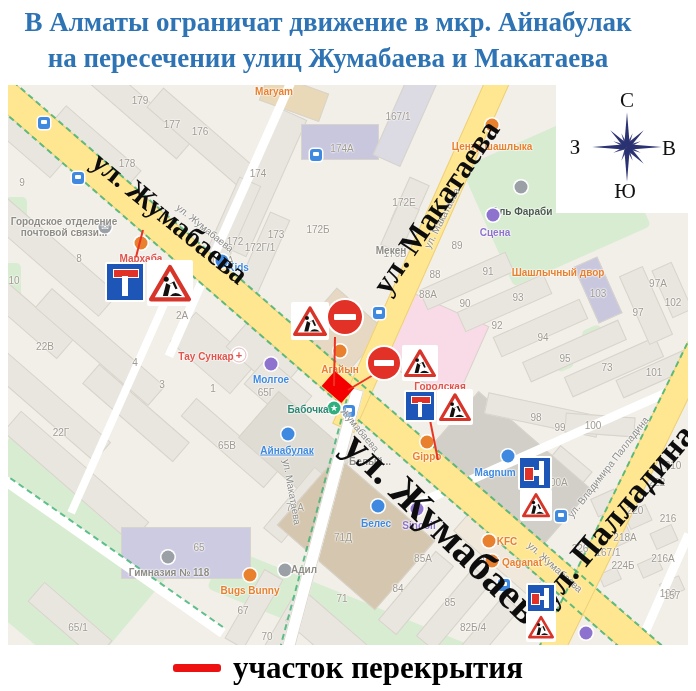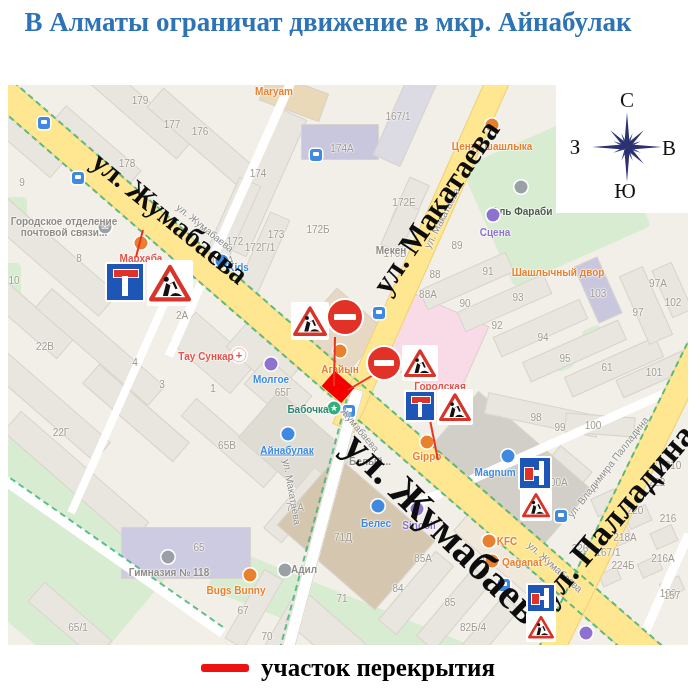--- a/index.html
+++ b/index.html
@@ -31,29 +31,30 @@
   .de>div{position:absolute;}
   .ne{width:100%;height:100%;border-radius:50%;background:#e23227;position:relative;
       box-shadow:0 0 0 2px #fff;}
   .ne>div{position:absolute;left:19%;top:42%;width:62%;height:16%;background:#fff;border-radius:1px;}
   #compass{background:#fff;}
   .cl{position:absolute;font-family:"Liberation Serif",serif;font-size:21px;color:#111;
       transform:translate(-50%,-50%);}
   #legend{position:absolute;left:0;top:645px;width:696px;height:46px;display:flex;
           align-items:center;justify-content:center;gap:12px;}
   #legend .bar{width:48px;height:8px;border-radius:3px;}
-  #legend .txt{font-family:"Liberation Serif",serif;font-weight:bold;font-size:25px;color:#000;}
+  #legend .txt{font-family:"Liberation Serif",serif;font-weight:bold;font-size:31px;color:#000;}
   svg{display:block;}
 </style>
 </head>
 <body>
 
 <div id="page">
   <div id="title" style="color: rgb(46, 116, 181);">
     <div>В Алматы ограничат движение в мкр. Айнабулак</div>
+    <div>на пересечении улиц Жумабаева и Макатаева</div>
   </div>
 
   <div id="map">
       <div class="abs" style="left: 473px; top: 47px; width: 150px; height: 130px; transform: rotate(-24deg); background: rgb(216, 236, 210); border-radius: 5px;"></div>
       <div class="abs" style="left: -63px; top: 388px; width: 210px; height: 160px; transform: rotate(40deg); background: rgb(216, 236, 210); border-radius: 5px;"></div>
       <div class="abs" style="left: 196px; top: 519px; width: 320px; height: 46px; transform: rotate(22deg); background: rgb(216, 236, 210); border-radius: 5px;"></div>
       <div class="abs" style="left: -3px; top: 112px; width: 22px; height: 40px; transform: none; background: rgb(216, 236, 210); border-radius: 5px;"></div>
       <div class="abs" style="left: -5px; top: 178px; width: 18px; height: 36px; transform: none; background: rgb(216, 236, 210); border-radius: 5px;"></div>
       <div class="abs" style="left: 89px; top: 80px; width: 30px; height: 20px; transform: rotate(41deg); background: rgb(216, 236, 210); border-radius: 5px;"></div>
       <div class="abs" style="left: 575px; top: 242px; width: 20px; height: 16px; transform: rotate(-24deg); background: rgb(216, 236, 210); border-radius: 5px;"></div>
@@ -149,40 +150,40 @@
       <div class="abs lbl blbl" style="left: 420px; top: 209px;">88А</div>
       <div class="abs lbl blbl" style="left: 14px; top: 97px;">9</div>
       <div class="abs lbl blbl" style="left: 71px; top: 173px;">8</div>
       <div class="abs lbl blbl" style="left: 6px; top: 195px;">10</div>
       <div class="abs lbl blbl" style="left: 174px; top: 230px;">2А</div>
       <div class="abs lbl blbl" style="left: 127px; top: 277px;">4</div>
       <div class="abs lbl blbl" style="left: 154px; top: 299px;">3</div>
       <div class="abs lbl blbl" style="left: 205px; top: 303px;">1</div>
       <div class="abs lbl blbl" style="left: 37px; top: 261px;">22В</div>
       <div class="abs lbl blbl" style="left: 53px; top: 347px;">22Г</div>
-      <div class="abs lbl blbl" style="left: 275px; top: 307px;">65Г</div>
+      <div class="abs lbl blbl" style="left: 258px; top: 307px;">65Г</div>
       <div class="abs lbl blbl" style="left: 219px; top: 360px;">65В</div>
       <div class="abs lbl blbl" style="left: 287px; top: 422px;">71А</div>
       <div class="abs lbl blbl" style="left: 335px; top: 452px;">71Д</div>
       <div class="abs lbl blbl" style="left: 390px; top: 503px;">84</div>
       <div class="abs lbl blbl" style="left: 415px; top: 473px;">85А</div>
       <div class="abs lbl blbl" style="left: 452px; top: 475px; margin-left: 31px;">85Б</div>
       <div class="abs lbl blbl" style="left: 442px; top: 517px;">85</div>
       <div class="abs lbl blbl" style="left: 334px; top: 513px;">71</div>
       <div class="abs lbl blbl" style="left: 465px; top: 542px;">82Б/4</div>
       <div class="abs lbl blbl" style="left: 191px; top: 462px;">65</div>
       <div class="abs lbl blbl" style="left: 70px; top: 542px;">65/1</div>
       <div class="abs lbl blbl" style="left: 235px; top: 525px;">67</div>
       <div class="abs lbl blbl" style="left: 259px; top: 551px;">70</div>
       <div class="abs lbl blbl" style="left: 457px; top: 218px;">90</div>
       <div class="abs lbl blbl" style="left: 489px; top: 240px;">92</div>
       <div class="abs lbl blbl" style="left: 510px; top: 212px;">93</div>
       <div class="abs lbl blbl" style="left: 535px; top: 252px;">94</div>
       <div class="abs lbl blbl" style="left: 557px; top: 273px;">95</div>
-      <div class="abs lbl blbl" style="left: 599px; top: 282px;">61</div>
+      <div class="abs lbl blbl" style="left: 599px; top: 282px;">73</div>
       <div class="abs lbl blbl" style="left: 630px; top: 227px;">97</div>
       <div class="abs lbl blbl" style="left: 650px; top: 198px;">97А</div>
       <div class="abs lbl blbl" style="left: 665px; top: 217px;">102</div>
       <div class="abs lbl blbl" style="left: 590px; top: 208px;">103</div>
       <div class="abs lbl blbl" style="left: 646px; top: 287px;">101</div>
       <div class="abs lbl blbl" style="left: 528px; top: 332px;">98</div>
       <div class="abs lbl blbl" style="left: 552px; top: 342px;">99</div>
       <div class="abs lbl blbl" style="left: 585px; top: 340px;">100</div>
       <div class="abs lbl blbl" style="left: 665px; top: 380px;">210</div>
       <div class="abs lbl blbl" style="left: 649px; top: 397px;">222</div>
@@ -237,21 +238,21 @@
       <div class="abs lbl poit" style="left: 514px; top: 126px; color: rgb(76, 91, 78); white-space: pre-line; text-align: center;">Аль Фараби</div>
       <div class="abs icn" style="left: 485px; top: 130px; width: 13px; height: 13px; background: rgb(141, 114, 206);"></div>
       <div class="abs lbl poit" style="left: 487px; top: 147px; color: rgb(141, 114, 206); white-space: pre-line; text-align: center;">Сцена</div>
       <div class="abs lbl poit" style="left: 550px; top: 187px; color: rgb(232, 128, 46); white-space: pre-line; text-align: center;">Шашлычный двор</div>
       <div class="abs icn" style="left: 97px; top: 142px; width: 13px; height: 13px; background: rgb(154, 160, 166);">✉</div>
       <div class="abs lbl poit" style="left: 56px; top: 142px; color: rgb(143, 140, 133); white-space: pre-line; text-align: center;">Городское отделение
 почтовой связи...</div>
       <div class="abs icn" style="left: 160px; top: 472px; width: 13px; height: 13px; background: rgb(154, 160, 166);"></div>
       <div class="abs lbl poit" style="left: 161px; top: 487px; color: rgb(143, 140, 133); white-space: pre-line; text-align: center;">Гимназия № 118</div>
       <div class="abs icn" style="left: 242px; top: 490px; width: 13px; height: 13px; background: rgb(232, 128, 46);"></div>
-      <div class="abs lbl poit" style="left: 228px; top: 505px; color: rgb(232, 128, 46); white-space: pre-line; text-align: center;">Bugs Bunny</div>
+      <div class="abs lbl poit" style="left: 242px; top: 505px; color: rgb(232, 128, 46); white-space: pre-line; text-align: center;">Bugs Bunny</div>
       <div class="abs icn" style="left: 277px; top: 485px; width: 13px; height: 13px; background: rgb(154, 160, 166);"></div>
       <div class="abs lbl poit" style="left: 296px; top: 484px; color: rgb(143, 140, 133); white-space: pre-line; text-align: center;">Адил</div>
       <div class="abs lbl poit" style="left: 383px; top: 165px; color: rgb(143, 140, 133); white-space: pre-line; text-align: center;">Мекен</div>
       <div class="abs lbl poit" style="left: 362px; top: 376px; color: rgb(143, 140, 133); white-space: pre-line; text-align: center;">Белый...</div>
       <div class="abs icn" style="left: 578px; top: 548px; color: rgb(141, 114, 206); white-space: pre-line; text-align: center; background: rgb(141, 114, 206); width: 13px; height: 13px; font-weight: bold; font-size: 9px;">P</div>
       <div class="abs lbl slbl" style="left: 197px; top: 143px; transform: translate(-50%, -50%) rotate(39deg);">ул. Жумабаева</div>
       <div class="abs lbl slbl" style="left: 352px; top: 345px; transform: translate(-50%, -50%) rotate(50deg);">Жумабаева</div>
       <div class="abs lbl slbl" style="left: 547px; top: 482px; transform: translate(-50%, -50%) rotate(42deg);">ул. Жумабаева</div>
       <div class="abs lbl slbl" style="left: 434px; top: 133px; transform: translate(-50%, -50%) rotate(-63deg);">ул. Макатаева</div>
       <div class="abs lbl slbl" style="left: 284px; top: 407px; transform: translate(-50%, -50%) rotate(80deg);">ул. Макатаева</div>

